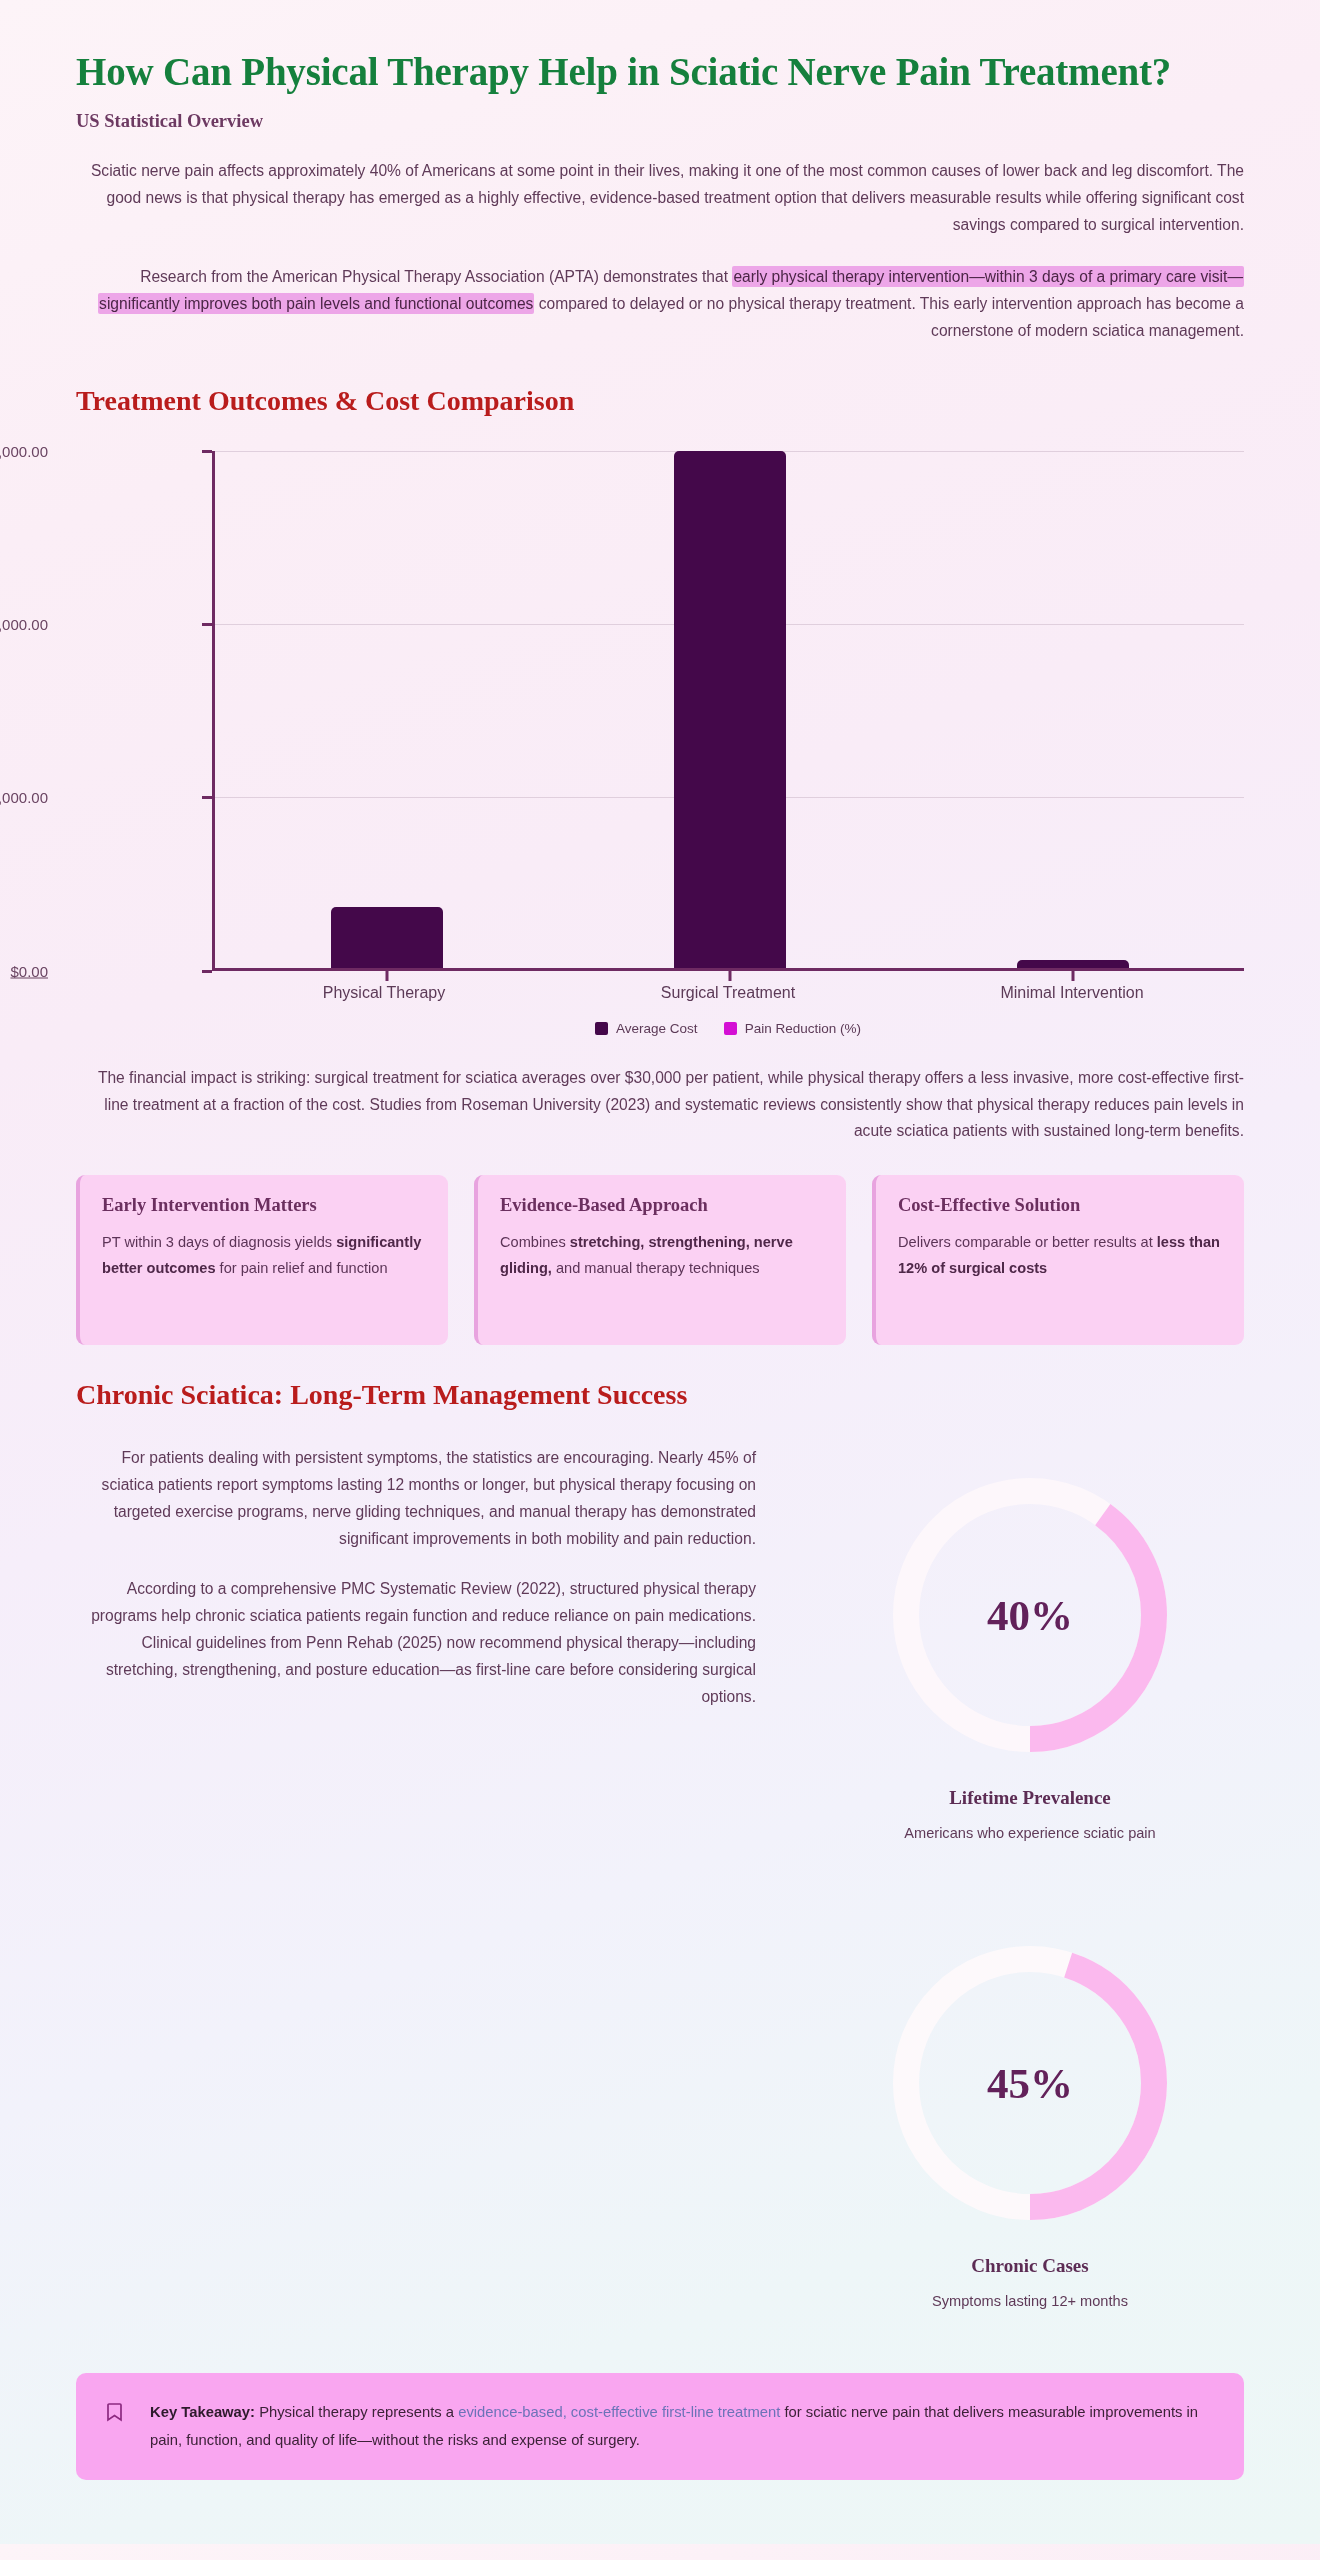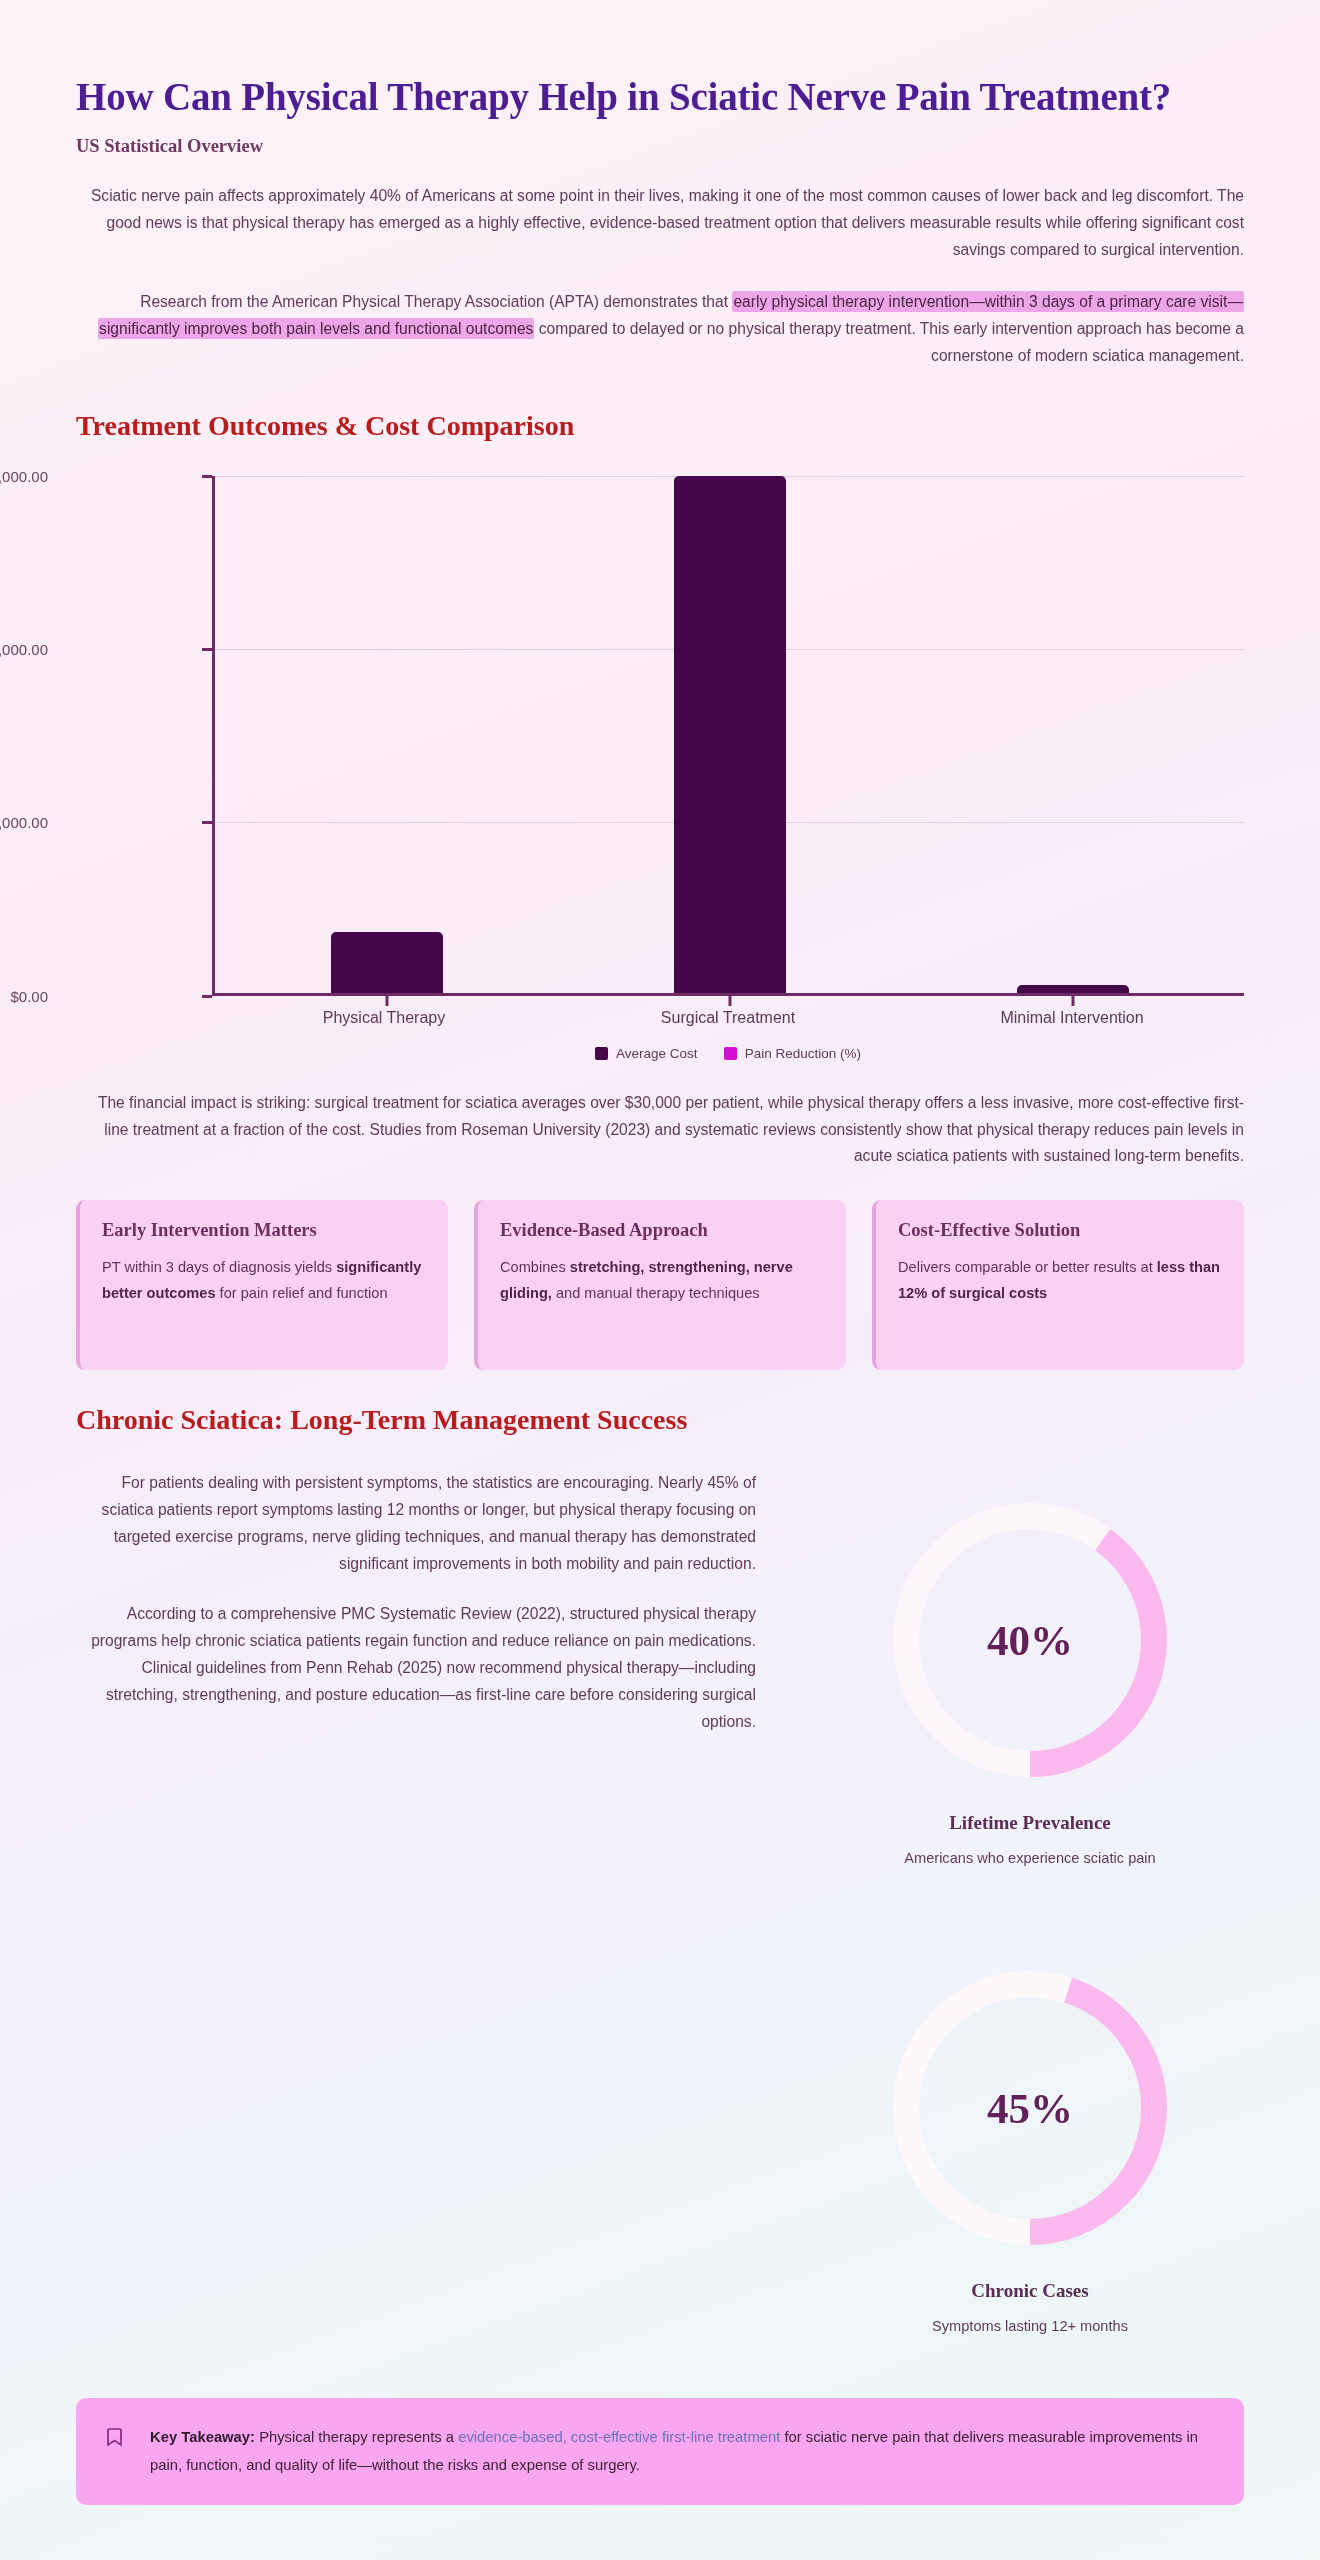--- a/index.html
+++ b/index.html
@@ -11,23 +11,23 @@
     -webkit-font-smoothing: antialiased;
   }
   .page { width: 1320px; padding: 0 76px; }
 
   
   .title {
     font-family: "Liberation Serif", serif;
     font-weight: bold;
     font-size: 39px;
     line-height: 1.28;
-    color: #4c1d95;
+    color: #15803d;
     letter-spacing: -0.2px;
-    padding-top: 72px;
+    padding-top: 47px;
     max-width: 1100px;
   }
   .subtitle {
     font-family: "Liberation Serif", serif;
     font-weight: bold;
     font-size: 18.5px;
     color: #6d3a62;
     margin-top: 14px;
   }
 
@@ -232,21 +232,21 @@
             <div class="bar" style="height: 516.533px; background: rgb(68, 8, 74);"></div>
             <div class="xtick"></div>
           </div>
           <div class="bar-slot">
             <div class="bar" style="height: 7.8px; background: rgb(68, 8, 74);"></div>
             <div class="xtick"></div>
           </div>
         </div>
     </div>
     <div id="yticks">
-        <div class="ytick-label" style="top: 532px;">$0.00</div>
+        <div class="ytick-label" style="top: 532px; text-decoration: underline;">$0.00</div>
         <div class="ytick-dash" style="top: 532px; left: 126px;"></div>
         <div class="ytick-label" style="top: 358.667px;">$10,000.00</div>
         <div class="ytick-dash" style="top: 358.667px; left: 126px;"></div>
         <div class="ytick-label" style="top: 185.333px;">$20,000.00</div>
         <div class="ytick-dash" style="top: 185.333px; left: 126px;"></div>
         <div class="ytick-label" style="top: 12px;">$30,000.00</div>
         <div class="ytick-dash" style="top: 12px; left: 126px;"></div>
       </div>
     <div class="xlabels" id="xlabels">
         <div class="xlabel">Physical Therapy</div>

